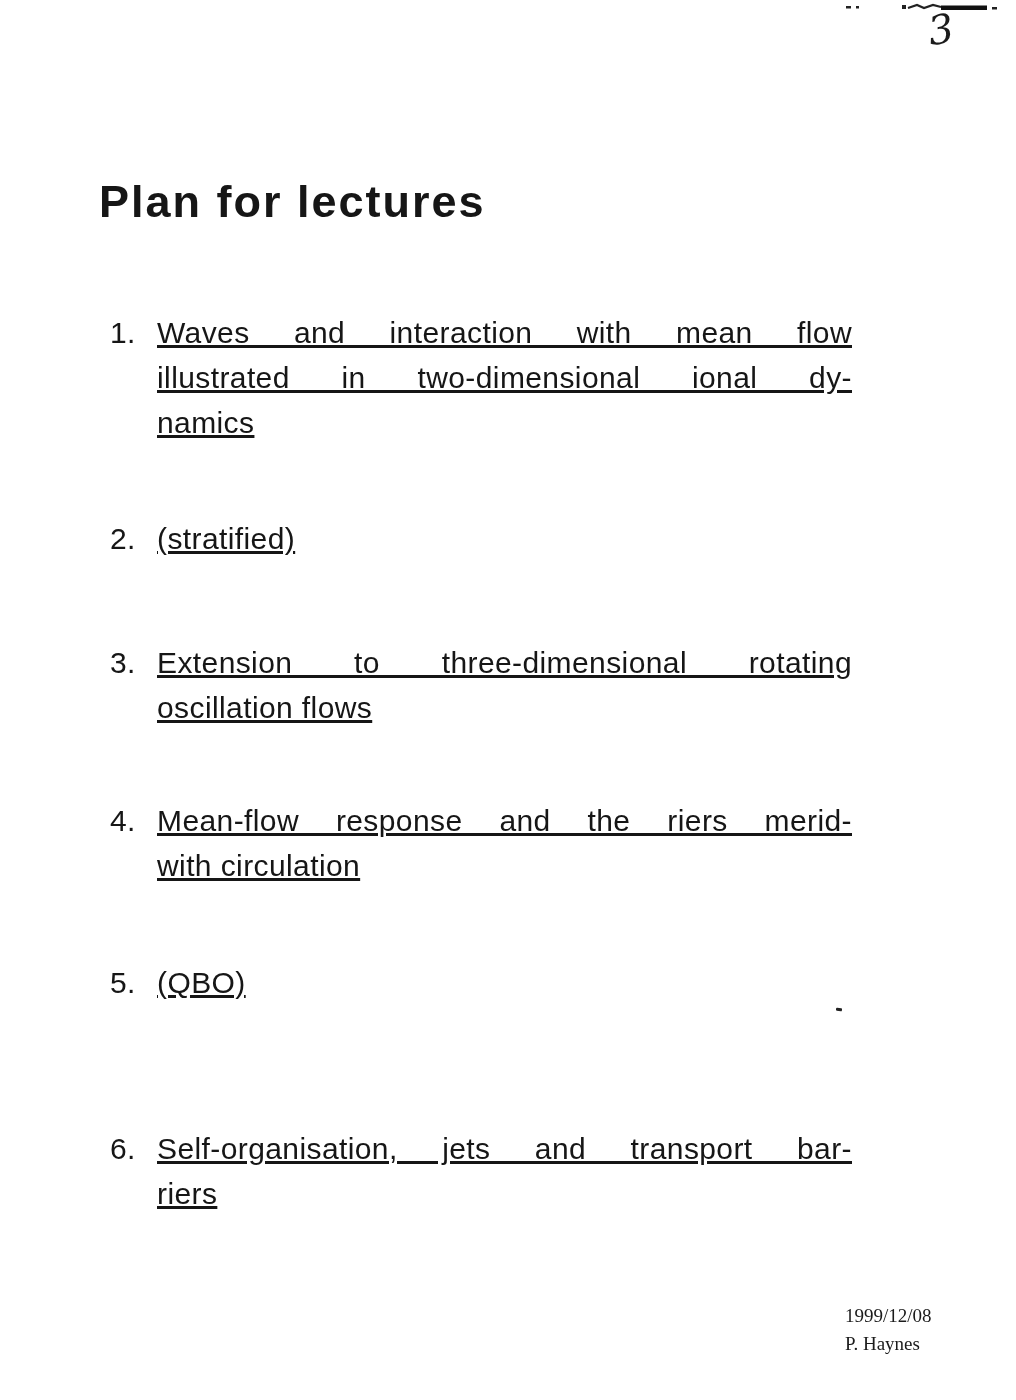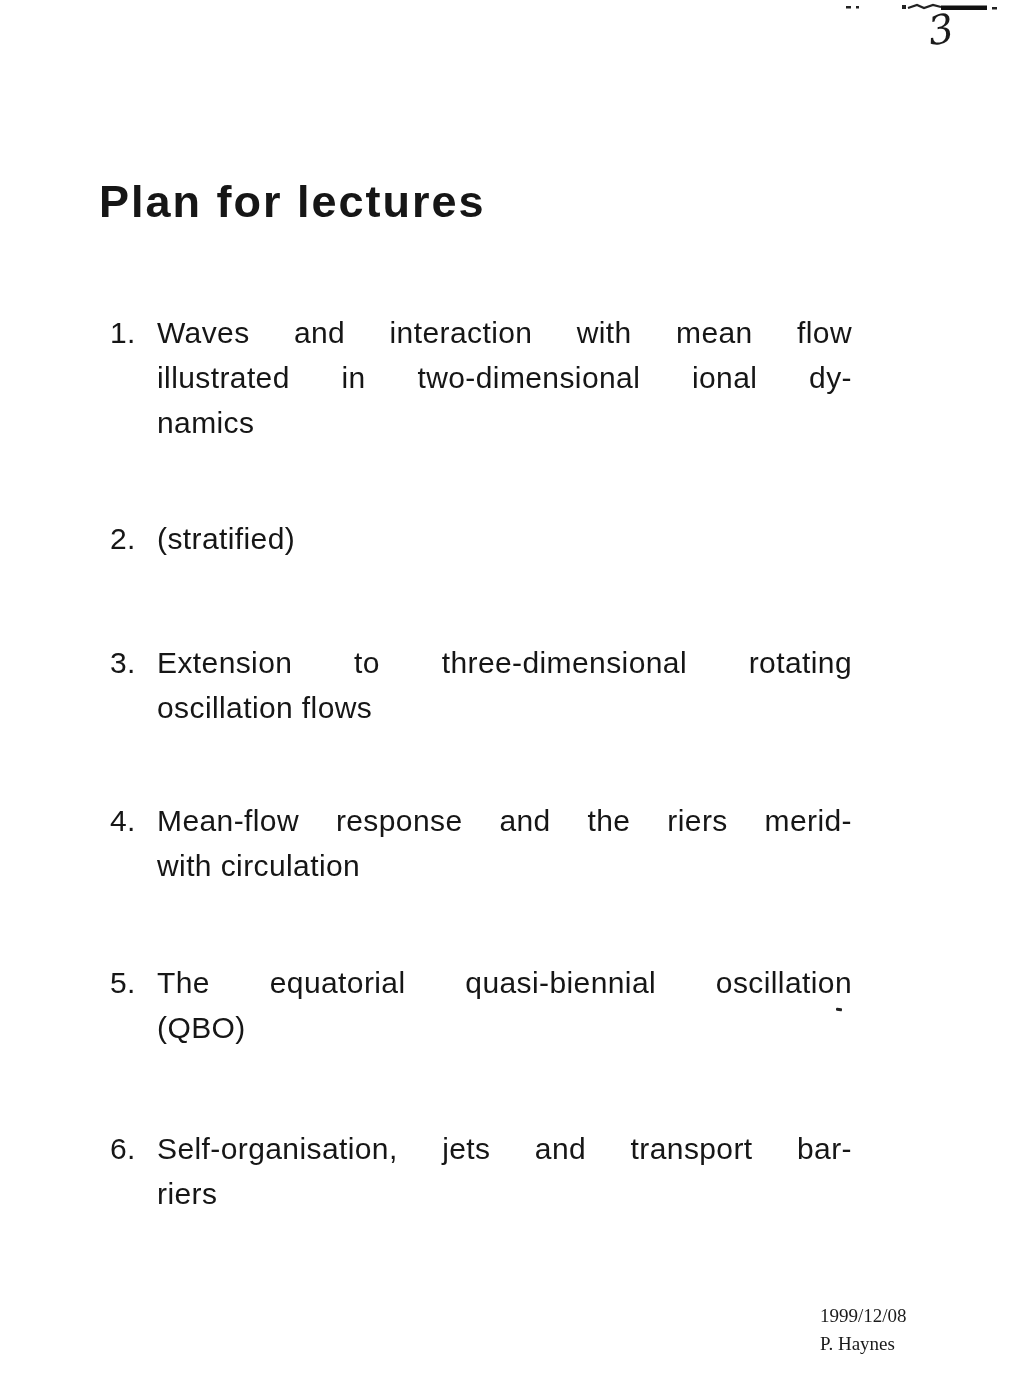--- a/index.html
+++ b/index.html
@@ -62,40 +62,40 @@
   }
   .num {
     flex: 0 0 47px;
     display: block;
   }
   .body {
     flex: 1 1 auto;
     display: block;
     width: 695px;
   }
-  .line { display: block; width: 695px; }
+  .line { display: block; width: 695px; text-decoration: underline; }
   .line.j {
     text-align: justify;
     text-align-last: justify;
     -moz-text-align-last: justify;
   }
 
   
   .speck {
     position: absolute;
     left: 836px; top: 1008px;
     width: 6px; height: 3px;
     background: #222;
     border-radius: 1px;
     transform: rotate(8deg);
   }
 
   .footer {
     position: absolute;
-    left: 820px; top: 1302px;
+    left: 845px; top: 1302px;
     font-family: "Liberation Serif", "DejaVu Serif", serif;
     font-size: 19px;
     line-height: 28px;
     color: #1b1b1b;
   }
 </style>
 </head>
 <body>
 
 <div class="page">
@@ -138,21 +138,20 @@
       <li class="item" style="top: 798px;">
         <span class="num">4.</span>
         <span class="body">
           <span class="line j">Mean-flow response and the riers merid-</span>
           <span class="line">with circulation</span>
         </span>
       </li>
       <li class="item" style="top: 960px;">
         <span class="num">5.</span>
         <span class="body">
-          <span class="line j">The equatorial quasi-biennial oscillation</span>
           <span class="line">(QBO)</span>
         </span>
       </li>
       <li class="item" style="top: 1126px;">
         <span class="num">6.</span>
         <span class="body">
           <span class="line j">Self-organisation, jets and transport bar-</span>
           <span class="line">riers</span>
         </span>
       </li>

